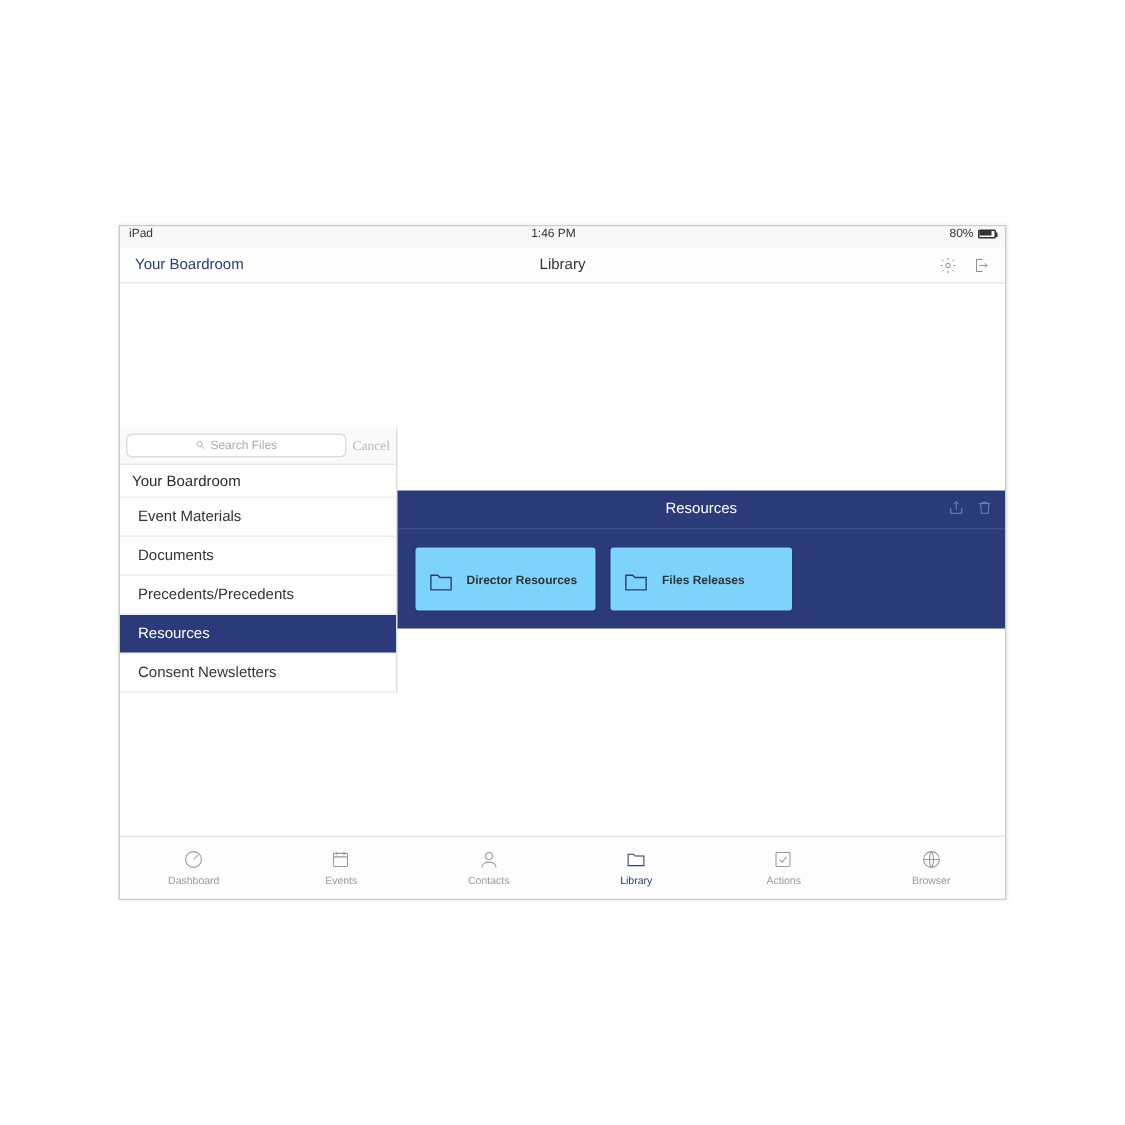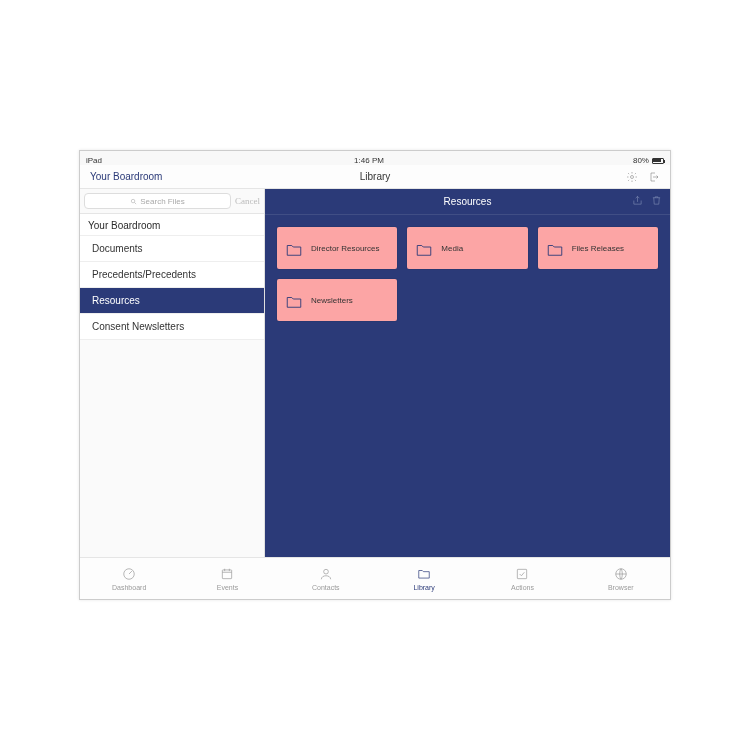--- a/index.html
+++ b/index.html
@@ -18,21 +18,21 @@
     border: 1px solid #ccc;
     display: flex;
     flex-direction: column;
     box-shadow: 0 0 3px rgba(0,0,0,0.1);
     background: #fff;
   }
   .statusbar {
     height: 14px;
     display: flex;
     justify-content: space-between;
-    align-items: flex-end;
+    align-items: flex-start;
     font-size: 8px;
     color: #333;
     padding: 0 6px;
     background: #f8f8f8;
   }
   .statusbar .left { display:flex; align-items:center; gap:3px;}
   .statusbar .right { display:flex; align-items:center; gap:3px;} 
   .navbar {
     height: 24px;
     display: flex;
@@ -47,20 +47,21 @@
   .navbar .title-left { color:#2b3a78; font-weight:400;}
   .navbar .title-center { position:absolute; left:50%; transform:translateX(-50%); color:#333;}
   .navbar { position:relative;}
   .navbar .nav-icons { display:flex; gap:10px;}
   .gear-icon, .exit-icon { width:12px; height:12px; }
   .gear-icon svg, .exit-icon svg { width:12px; height:12px; stroke:#6b6b6b; fill:none;}
   .body {
     flex:1;
     display:flex;
     min-height:0;
+    align-items:center;
   }
   .sidebar {
     width: 185px;
     background:#fafafa;
     border-right:1px solid #e0e0e0;
     display:flex;
     flex-direction:column;
   }
   .search-row {
     display:flex;
@@ -128,29 +129,30 @@
   }
   .main-header .hdr-icons svg { width:11px; height:11px; stroke:#9aa6c9; fill:none;}
   .grid {
     display:grid;
     grid-template-columns: repeat(3, 1fr);
     gap:10px;
     padding:12px;
     align-content:start;
   }
   .card {
-    background:#fca5a5;
+    background:#7dd3fc;
     height:42px;
     border-radius:2px;
     display:flex;
     align-items:center;
     padding:16px 8px;
     gap:8px;
     cursor:pointer;
     box-shadow:0 0 0 1px rgba(0,0,0,0.05);
+    font-weight:bold;
   }
   .card .folder-ic { width:18px; height:14px; }
   .card .folder-ic svg { stroke:#2b3a78; fill:none; stroke-width:1.2;}
   .card .card-label { font-size:8px; color:#333;}
   .tabbar {
     height:42px;
     display:flex;
     border-top:1px solid #e5e5e5;
     background:#fdfdfd;
   }
@@ -224,20 +226,21 @@
           <svg viewBox="0 0 16 16">
               <circle cx="7" cy="7" r="4" fill="none" stroke="#aaa" stroke-width="1.3"></circle>
               <line x1="10" y1="10" x2="14" y2="14" stroke="#aaa" stroke-width="1.3"></line>
             </svg>
           <span>Search Files</span>
         </div>
         <span class="cancel-txt">Cancel</span>
       </div>
       <div class="sidebar-header">Your Boardroom</div>
       <div id="sidebar-list">
+          <div class="sidebar-item"><span>Event Materials</span></div>
           <div class="sidebar-item"><span>Documents</span></div>
           <div class="sidebar-item"><span>Precedents/Precedents</span></div>
           <div class="sidebar-item active"><span>Resources</span></div>
           <div class="sidebar-item"><span>Consent Newsletters</span></div>
         </div>
     </div>
 
     <div class="main">
       <div class="main-header">
         <span>Resources</span>
@@ -258,34 +261,22 @@
           <div class="card">
             <span class="folder-ic"><svg viewBox="0 0 24 24">
                 <path d="M3 6h6l2 2h10v11H3z"></path>
               </svg></span>
             <span class="card-label">Director Resources</span>
           </div>
           <div class="card">
             <span class="folder-ic"><svg viewBox="0 0 24 24">
                 <path d="M3 6h6l2 2h10v11H3z"></path>
               </svg></span>
-            <span class="card-label">Media</span>
-          </div>
-          <div class="card">
-            <span class="folder-ic"><svg viewBox="0 0 24 24">
-                <path d="M3 6h6l2 2h10v11H3z"></path>
-              </svg></span>
             <span class="card-label">Files Releases</span>
           </div>
-          <div class="card">
-            <span class="folder-ic"><svg viewBox="0 0 24 24">
-                <path d="M3 6h6l2 2h10v11H3z"></path>
-              </svg></span>
-            <span class="card-label">Newsletters</span>
-          </div>
         </div>
     </div>
   </div>
 
   <div class="tabbar" id="tabbar">
       <div class="tab">
         <span><svg viewBox="0 0 24 24">
             <circle cx="12" cy="12" r="9"></circle>
             <path d="M12 12l5-5"></path>
           </svg></span>

